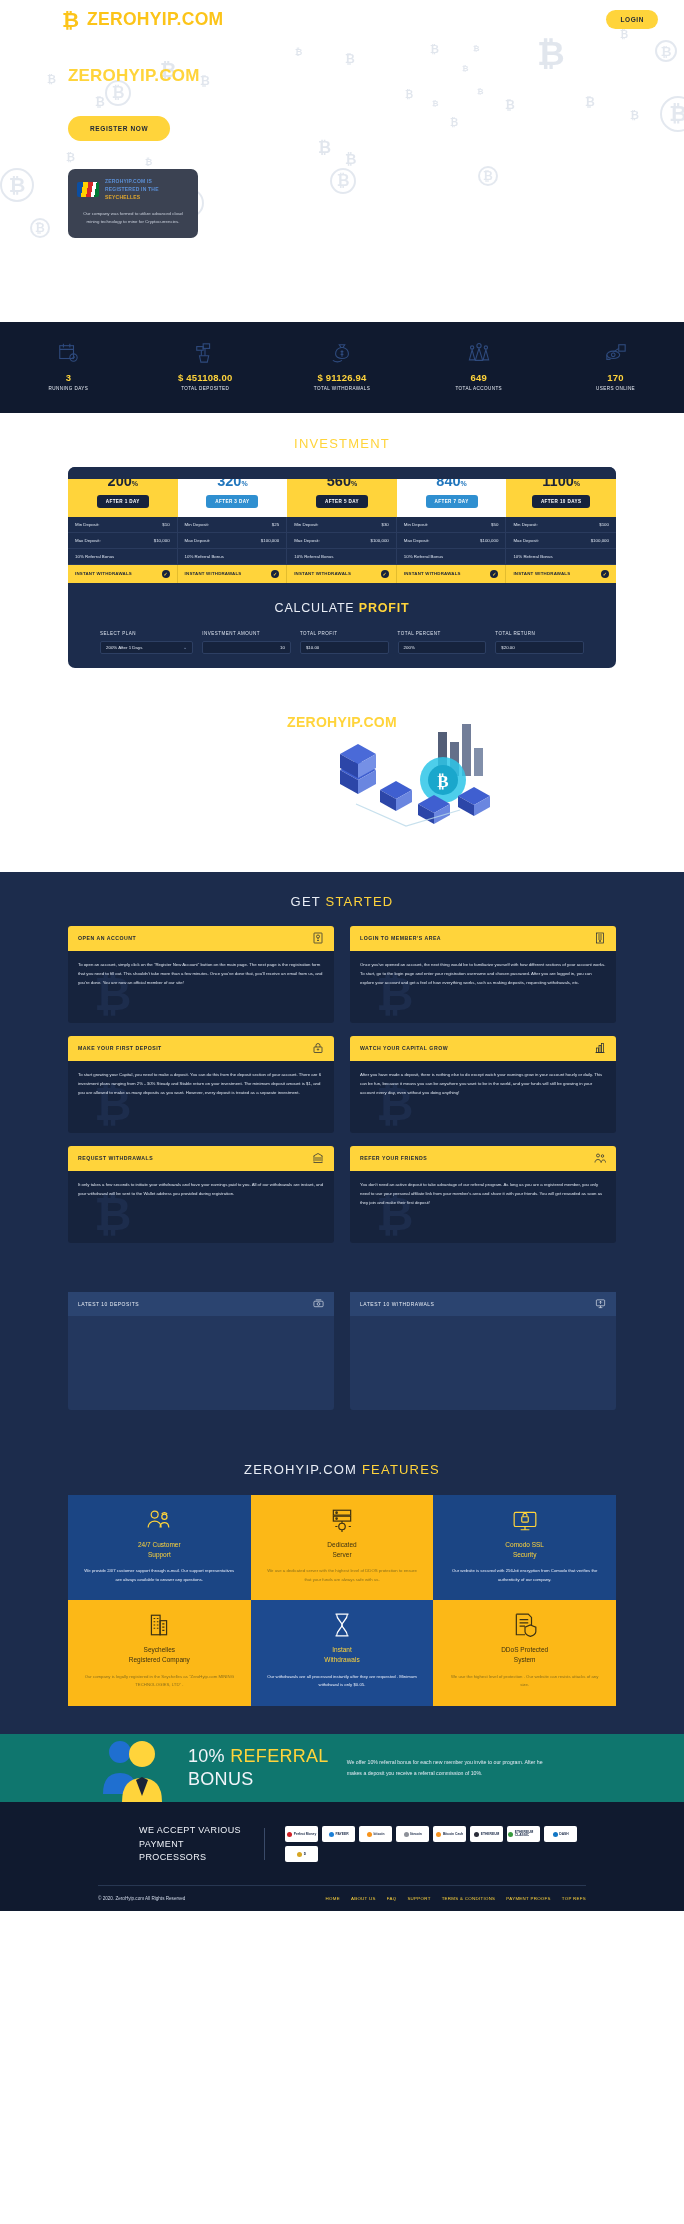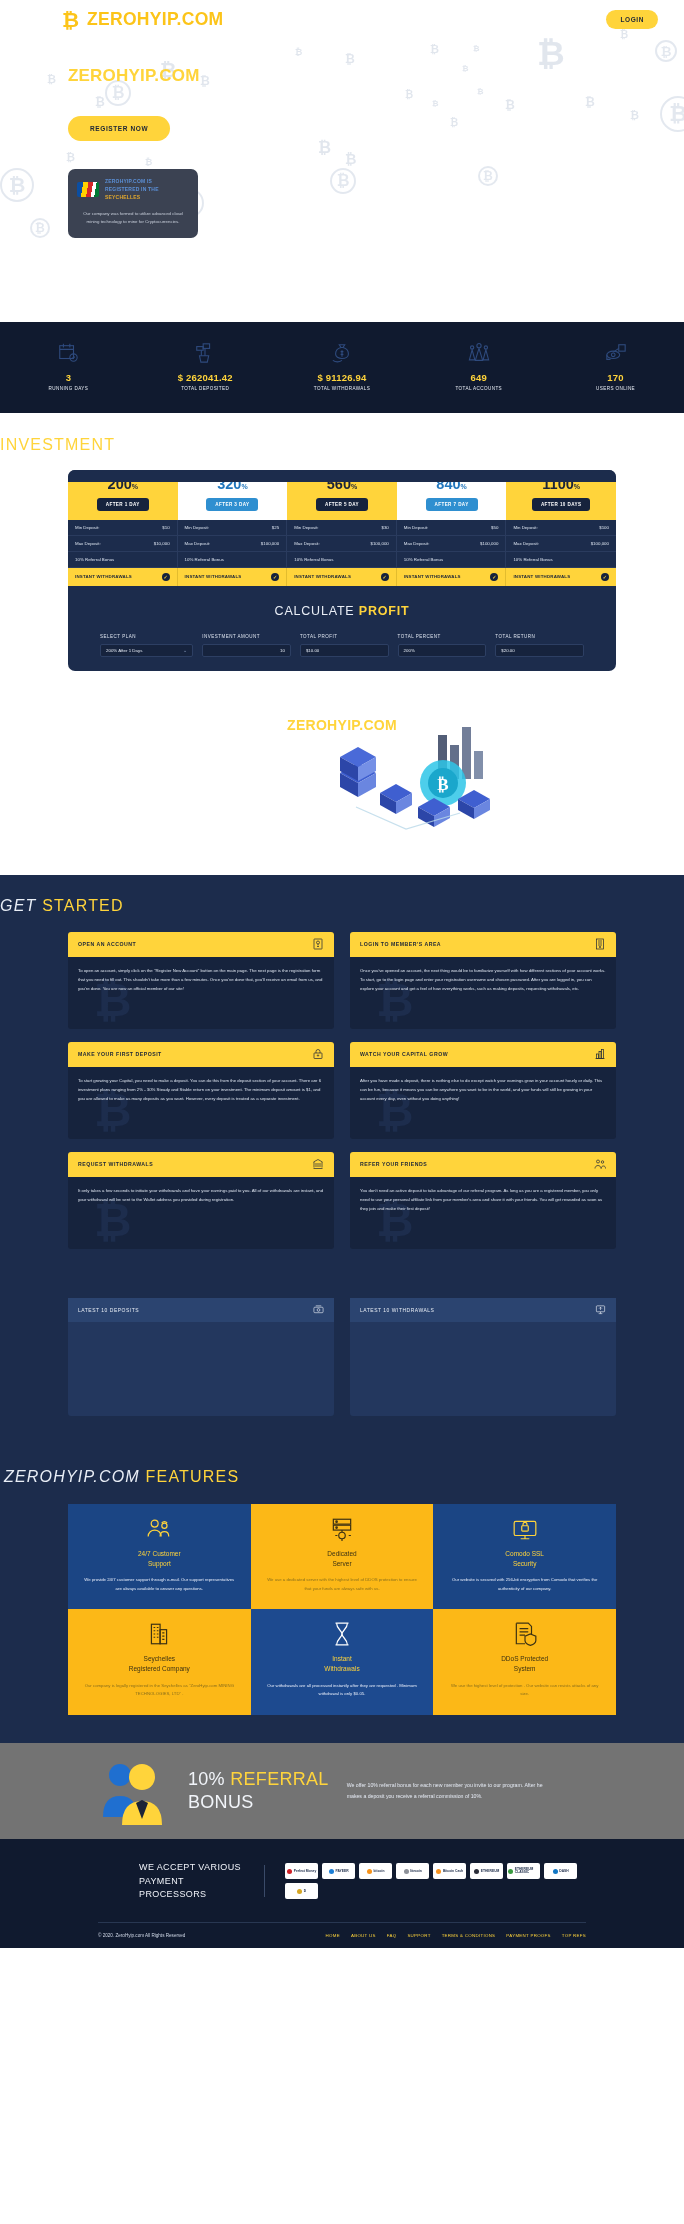--- a/index.html
+++ b/index.html
@@ -149,27 +149,27 @@
   .stat-lab {
     margin-top: 3px;
     color: #e7ecf4;
     font-size: 4.6px;
     letter-spacing: .4px;
   }
 
   
   .investment-sec { background: #ffffff; padding: 23px 0 20px; }
   .sec-title {
-    text-align: left;
-    font-size: 16px;
+    text-align: center;
+    font-size: 13px;
     letter-spacing: 1.2px;
     color: #ffd43b;
     font-weight: normal;
   }
-  .sec-title .w { color: #e9eef6; font-style: italic; }
+  .sec-title .w { color: #e9eef6; }
 
   .plan-wrap {
     margin: 16px auto 0;
     width: 548px;
     background: #1c2c4c;
     border-radius: 7px;
     overflow: hidden;
     padding-bottom: 14px;
   }
   .plan-topbar { height: 12px; background: #1c2c4c; }
@@ -345,22 +345,22 @@
   .feat-ic svg { display: block; margin: 0 auto; }
   .feat-t { font-size: 6.5px; line-height: 1.6; margin-top: 5px; }
   .feat.blue .feat-t, .feat.blue2 .feat-t { color: #ffd43b; }
   .feat.gold .feat-t { color: #3d3213; }
   .feat-d { font-size: 4.3px; line-height: 1.95; margin-top: 7px; }
   .feat.blue .feat-d, .feat.blue2 .feat-d { color: #e8eefb; }
   .feat.gold .feat-d { color: #8a6f1b; }
 
   
   .ref-sec {
-    background: #737373;
-    height: 96px;
+    background: #0f766e;
+    height: 68px;
     display: flex; align-items: center;
     padding-left: 96px;
     gap: 18px;
     position: relative; overflow: hidden;
   }
   .ref-people { width: 74px; height: 72px; position: relative; flex: 0 0 74px; }
   .ref-title { font-size: 18px; line-height: 1.25; letter-spacing: .3px; }
   .ref-title .w { color: #f2f5fa; }
   .ref-title .y { color: #ffd43b; }
   .ref-text { font-size: 5.2px; line-height: 2.1; color: #e6ebf5; width: 205px; }
@@ -479,21 +479,21 @@
       </div>
       <div class="stat">
         <div class="stat-ic">
           <svg width="22" height="22" viewBox="0 0 24 24" fill="none" stroke="#2e4a7d" stroke-width="1.2">
             <rect x="10" y="2" width="7" height="5"></rect>
             <rect x="3" y="5" width="7" height="4"></rect>
             <path d="M8 9v6M12 7v8"></path>
             <path d="M6 15h10l-1.5 7h-7z"></path>
           </svg>
         </div>
-        <div class="stat-val">$ 262041.42</div>
+        <div class="stat-val">$ 451108.00</div>
         <div class="stat-lab">TOTAL DEPOSITED</div>
       </div>
       <div class="stat">
         <div class="stat-ic">
           <svg width="22" height="22" viewBox="0 0 24 24" fill="none" stroke="#2e4a7d" stroke-width="1.2">
             <path d="M9 3h6l-2 3h-2z"></path>
             <path d="M13 6c4 1 6 4 6 7s-3 5-7 5-7-2-7-5 2-6 6-7z"></path>
             <path d="M12 9v7M10.5 10.5h3M10.5 13.5h3"></path>
             <path d="M2 20c3 2 7 2 10 0"></path>
           </svg>

